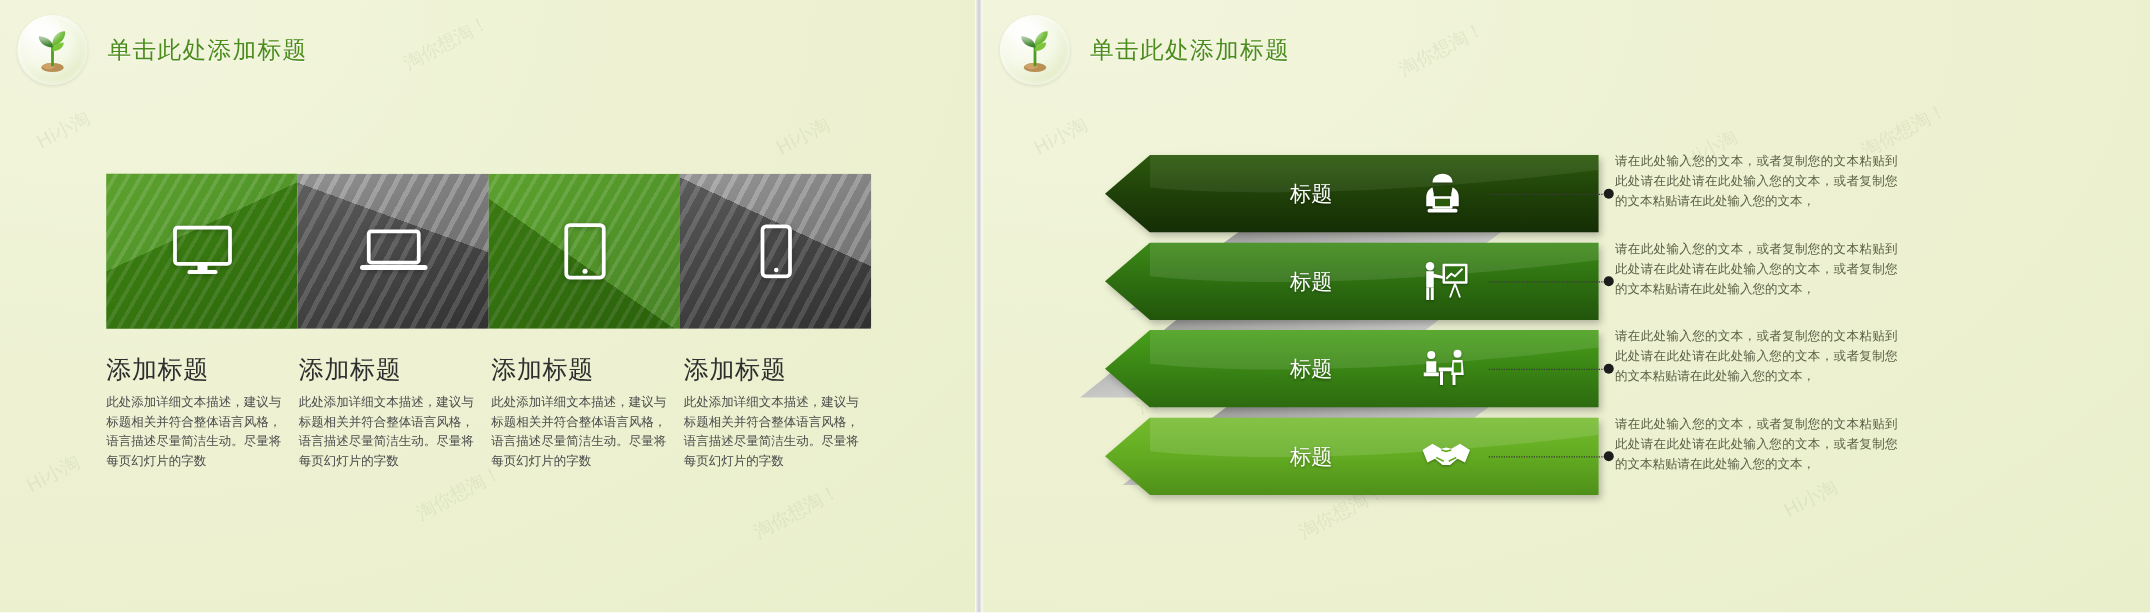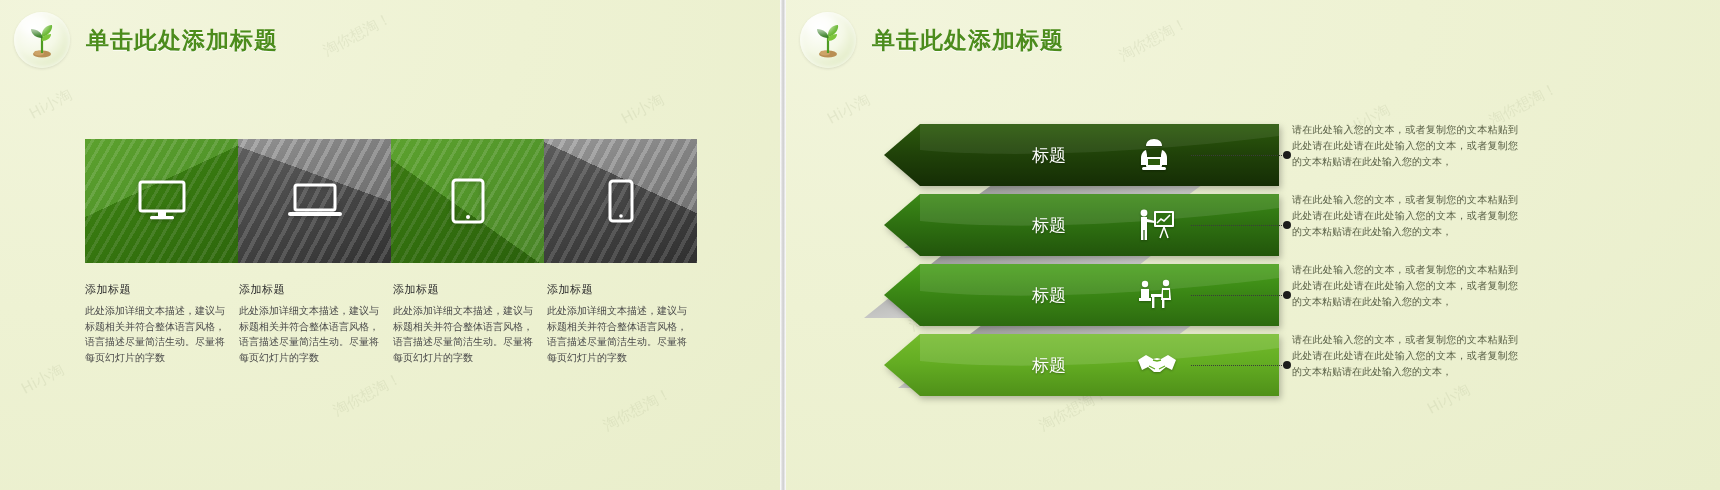--- a/index.html
+++ b/index.html
@@ -44,21 +44,21 @@
     background:radial-gradient(circle at 35% 30%, #ffffff 0%, #f4f8e6 45%, #e3ecc7 75%, #dbe6b8 100%);
     box-shadow:inset 0 0 6px rgba(255,255,255,.9), 0 1px 3px rgba(0,0,0,.10);
     position:relative;overflow:hidden;flex:none;
   }
   .logo svg{position:absolute;left:8px;top:8px;}
   .logo:after{
     content:"";position:absolute;left:8%;top:4%;width:54%;height:36%;
     border-radius:50%;background:rgba(255,255,255,.65);filter:blur(3px);
   }
   .slide-title{
-    font-size:23px;font-weight:bold;letter-spacing:1px;
+    font-size:19px;font-weight:normal;letter-spacing:1px;
     color:#4c8c1c;
     text-shadow:0 1px 0 rgba(255,255,255,.8);
     font-family:"DejaVu Sans",sans-serif;
   }
 
   
   .photo-strip{
     position:absolute;left:85px;top:139px;width:612px;height:124px;
     display:flex;overflow:hidden;
   }
@@ -75,21 +75,21 @@
       linear-gradient(160deg,#9a9a9a 0%,#6d6d6d 40%,#3a3a3a 100%);
   }
   .ph .shard{position:absolute;inset:0;}
   .ph-icon{position:absolute;left:0;right:0;top:50%;transform:translateY(-50%);display:flex;justify-content:center;}
   .ph-icon svg{display:block;filter:drop-shadow(0 1px 2px rgba(0,0,0,.25));}
 
   
   .captions{position:absolute;left:85px;top:282px;width:616px;display:flex;gap:0;}
   .cap{width:154px;padding-right:14px;box-sizing:border-box;}
   .cap h3{
-    margin:0 0 7px 0;font-size:11px;font-weight:normal;color:#2e2e2e;
+    margin:0 0 7px 0;font-size:20px;font-weight:normal;color:#2e2e2e;
     font-family:"DejaVu Sans",sans-serif;letter-spacing:.5px;
   }
   .cap p{
     margin:0;font-size:10px;line-height:1.55;color:#4a4a4a;
     font-family:Liberation Mono, monospace;text-align:justify;
   }
 
   
   .arrows{position:absolute;left:880px;top:128px;width:400px;height:280px;}
   .arrow-row{position:absolute;left:0;width:395px;height:62px;}

